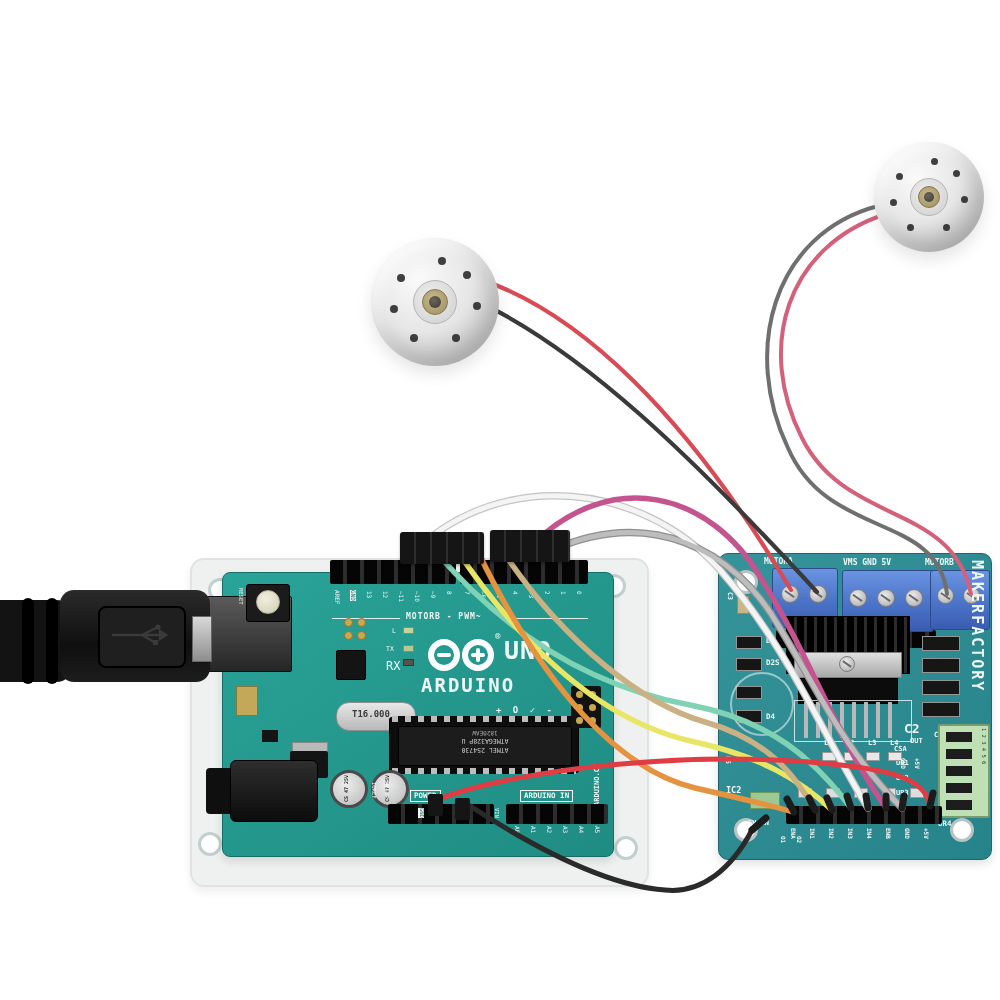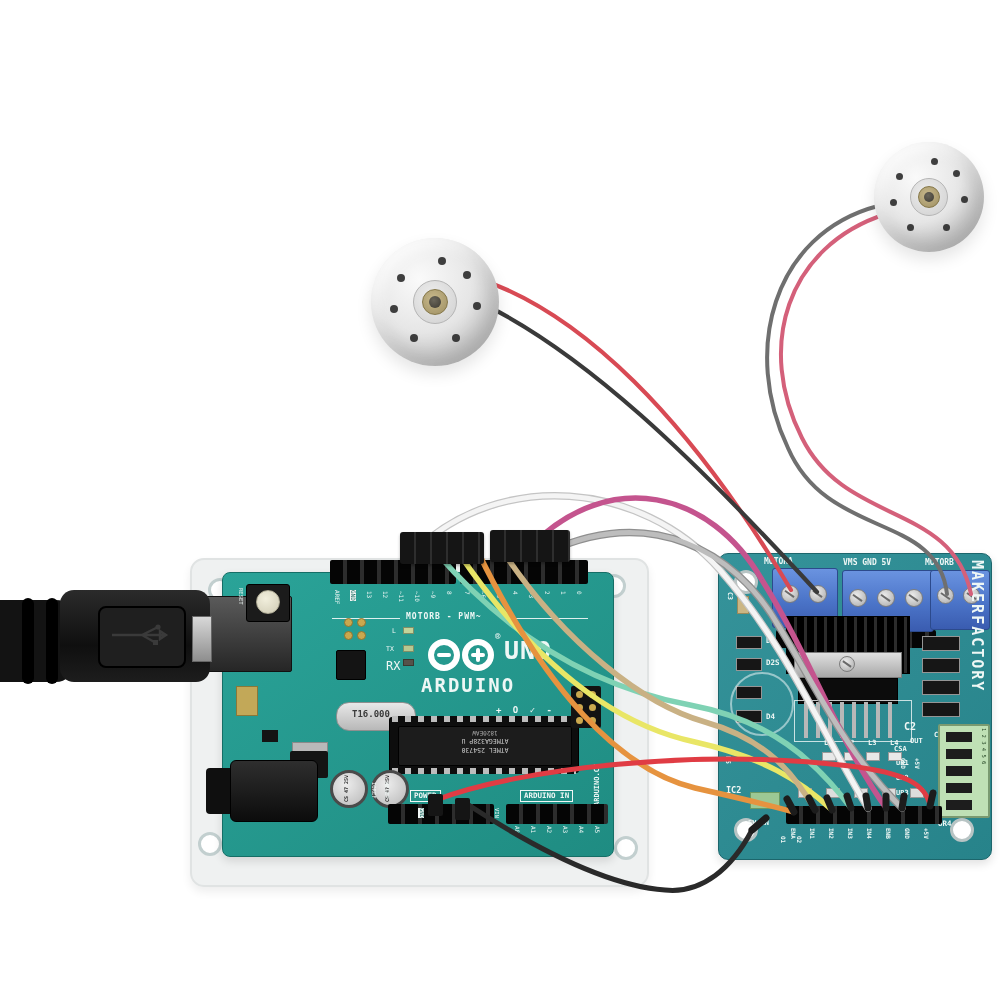--- a/index.html
+++ b/index.html
@@ -233,21 +233,21 @@
   <div class="abs smd" style="left:736px;top:710px;width:26px;height:13px;"></div>
   <span class="abs t" style="left:766px;top:713px;font-size:7.5px;font-weight:bold;">D4</span>
   <div class="abs" style="left:737px;top:596px;width:10px;height:16px;background:#cbb684;border:1px solid #9a8a5a;"></div>
   <span class="abs t rot90" style="left:733px;top:592px;font-size:6.5px;font-weight:bold;">C3</span>
   <span class="abs t rot90" style="left:731px;top:756px;font-size:6.5px;font-weight:bold;">D5</span>
 
   <div class="abs smd" style="left:922px;top:636px;width:38px;height:15px;"></div>
   <div class="abs smd" style="left:922px;top:658px;width:38px;height:15px;"></div>
   <div class="abs smd" style="left:922px;top:680px;width:38px;height:15px;"></div>
   <div class="abs smd" style="left:922px;top:702px;width:38px;height:15px;"></div>
-  <span class="abs t" style="left:904px;top:722px;font-size:10px;font-weight:bold;">C2</span>
+  <span class="abs t" style="left:904px;top:722px;font-size:13px;font-weight:bold;">C2</span>
 
   <span class="abs t" style="left:934px;top:732px;font-size:7px;font-weight:bold;">CSB</span>
   <span class="abs t" style="left:894px;top:746px;font-size:7px;font-weight:bold;">CSA</span>
   <span class="abs t" style="left:896px;top:760px;font-size:7px;font-weight:bold;">UR1</span>
   <span class="abs t" style="left:896px;top:775px;font-size:7px;font-weight:bold;">UR2</span>
   <span class="abs t" style="left:896px;top:790px;font-size:7px;font-weight:bold;">UR3</span>
 
   <div class="abs" style="left:938px;top:724px;width:52px;height:94px;background:#bfe0b5;border:2px solid #7a9a70;box-sizing:border-box;border-radius:2px;"></div>
   <div class="abs" style="left:946px;top:732px;width:26px;height:10px;background:#1d1d1d;"></div>
   <div class="abs" style="left:946px;top:749px;width:26px;height:10px;background:#1d1d1d;"></div>

